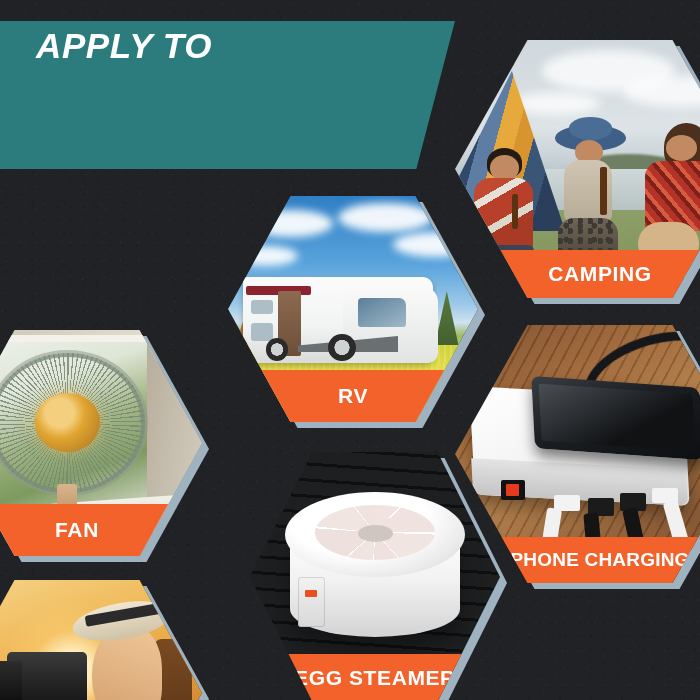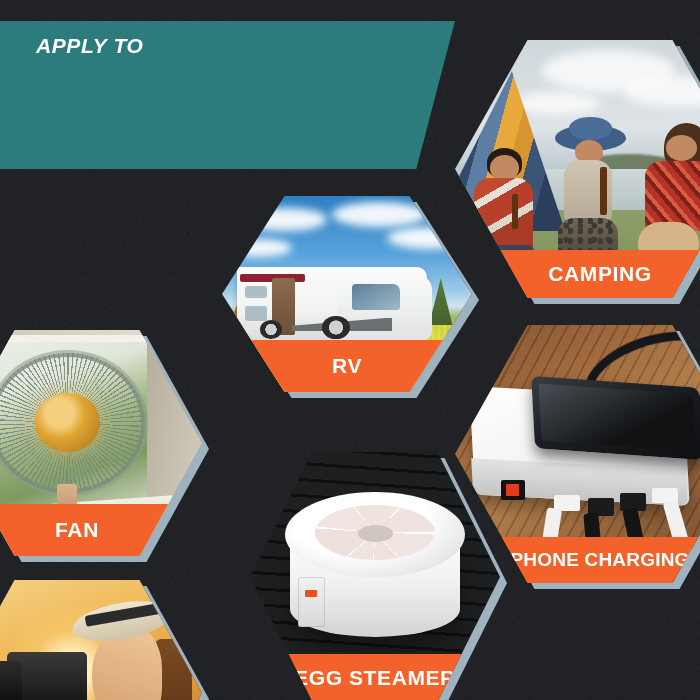--- a/index.html
+++ b/index.html
@@ -45,21 +45,21 @@
     color:#ffffff;
     font-style:italic;
     font-weight:bold;
     letter-spacing:.5px;
   }
   .h-500w{
     font-size:57px;line-height:62px;
     letter-spacing:1px;
     text-shadow:0 2px 0 rgba(0,0,0,.07);
   }
-  .h-line2{font-size:21px;line-height:34px;letter-spacing:.6px;}
+  .h-line2{font-size:35px;line-height:34px;letter-spacing:.6px;}
   .h-line3{font-size:29px;line-height:34px;letter-spacing:.6px;}
 
   
   .hex{
     position:absolute;
     z-index:3;
   }
   .hex .shadow{
     position:absolute;inset:0;
     background:#9fb2bf;
@@ -84,21 +84,21 @@
     clip-path:polygon(10.5% 0%, 89.5% 0%, 79% 100%, 21% 100%);
     display:flex;align-items:center;justify-content:center;
     color:#fff;font-weight:bold;
     font-size:21px;letter-spacing:.6px;
     z-index:4;
   }
   .hex.lbl-sm .label{font-size:19px;letter-spacing:.2px;}
 
   
   #hex-camping{left:455px;top:40px;width:290px;height:258px;}
-  #hex-rv     {left:222px;top:196px;width:250px;height:196px;}
+  #hex-rv     {left:228px;top:196px;width:250px;height:226px;}
   #hex-fan    {left:-48px;top:330px;width:250px;height:226px;}
   #hex-phone  {left:455px;top:325px;width:290px;height:258px;}
   #hex-egg    {left:250px;top:452px;width:250px;height:250px;}
   #hex-photo  {left:-48px;top:580px;width:250px;height:226px;}
 
   #hex-camping .label{height:48px;}
   #hex-phone .label{height:46px;}
   #hex-egg .label{height:48px;}
 
   

